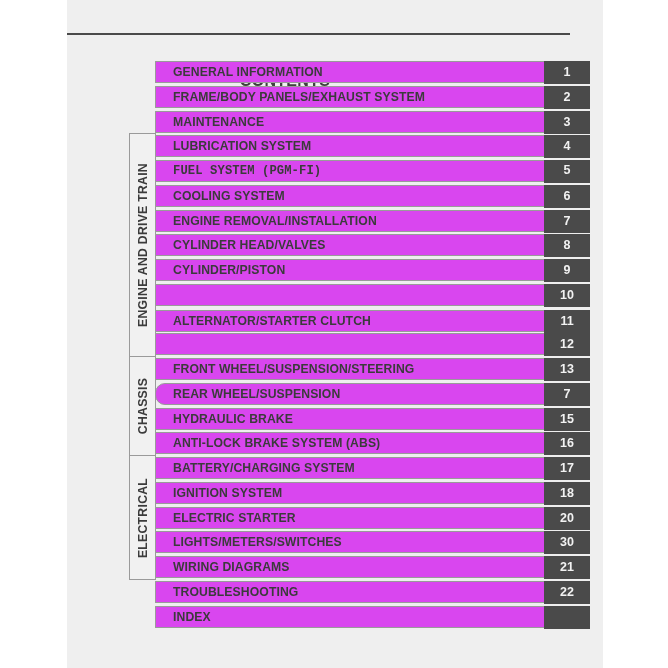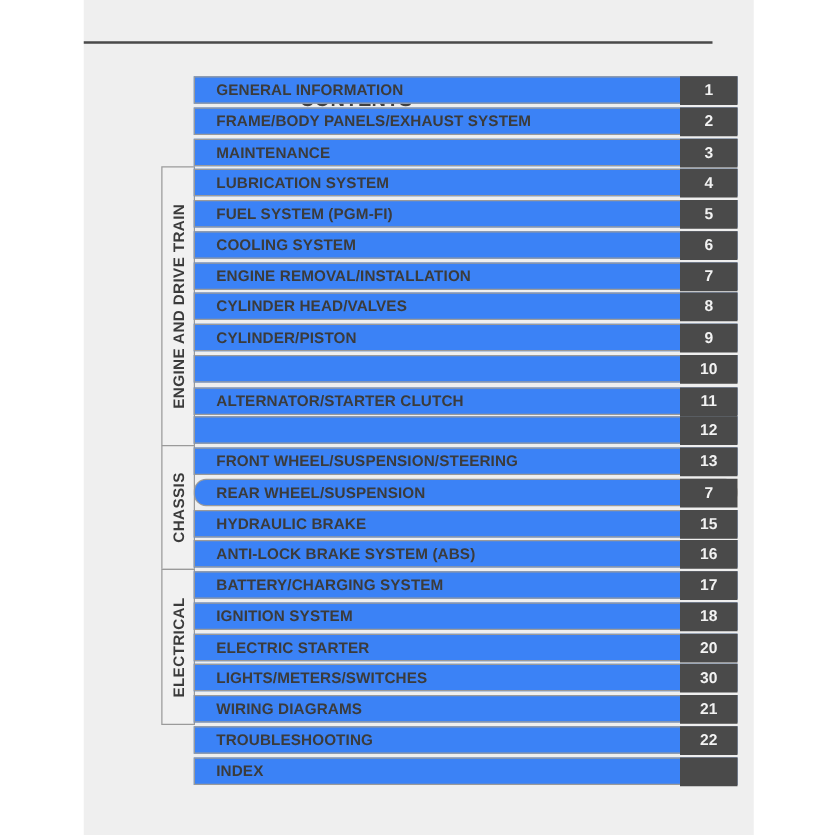--- a/index.html
+++ b/index.html
@@ -13,21 +13,21 @@
   }
   .top-rule {
     position: absolute; left: 67px; top: 33px; width: 503px; height: 2px; background: #4a4a4a;
   }
   .title {
     position: absolute; left: 155px; width: 260px; top: 36px; text-align: center;
     font-weight: bold; font-size: 16px; color: #404040; letter-spacing: 0.3px; margin-top: 36px;
   }
   .row {
     position: absolute; left: 155px; width: 435px; height: 22px;
-    border: 1px solid #9a9a9a; background: #3b82f6; box-sizing: border-box;
+    border: 1px solid #9a9a9a; background: #d946ef; box-sizing: border-box;
   }
   .row .label {
     position: absolute; left: 17px; top: 3px; font-size: 12.2px; font-weight: bold; color: #3b3b3b;
     white-space: nowrap; letter-spacing: 0.1px;
   }
   .row .num {
     position: absolute; right: -1px; top: -1px; width: 46px; height: 23px;
     background: #4a4a4a; color: #f2f2f2; font-weight: bold; font-size: 12.5px;
     text-align: center; line-height: 23px;
   }
@@ -69,21 +69,21 @@
       <span class="num">2</span>
     </div>
     <div class="row" style="top: 110.5px;">
       <span class="label">MAINTENANCE</span>
       <span class="num">3</span>
     </div>
     <div class="row" style="top: 135.25px;">
       <span class="label">LUBRICATION SYSTEM</span>
       <span class="num">4</span>
     </div>
-    <div class="row" style="top: 160px;">
+    <div class="row" style="top: 160px; font-family: Liberation Mono, monospace;">
       <span class="label">FUEL SYSTEM (PGM-FI)</span>
       <span class="num">5</span>
     </div>
     <div class="row" style="top: 184.75px;">
       <span class="label">COOLING SYSTEM</span>
       <span class="num">6</span>
     </div>
     <div class="row" style="top: 209.5px;">
       <span class="label">ENGINE REMOVAL/INSTALLATION</span>
       <span class="num">7</span>

